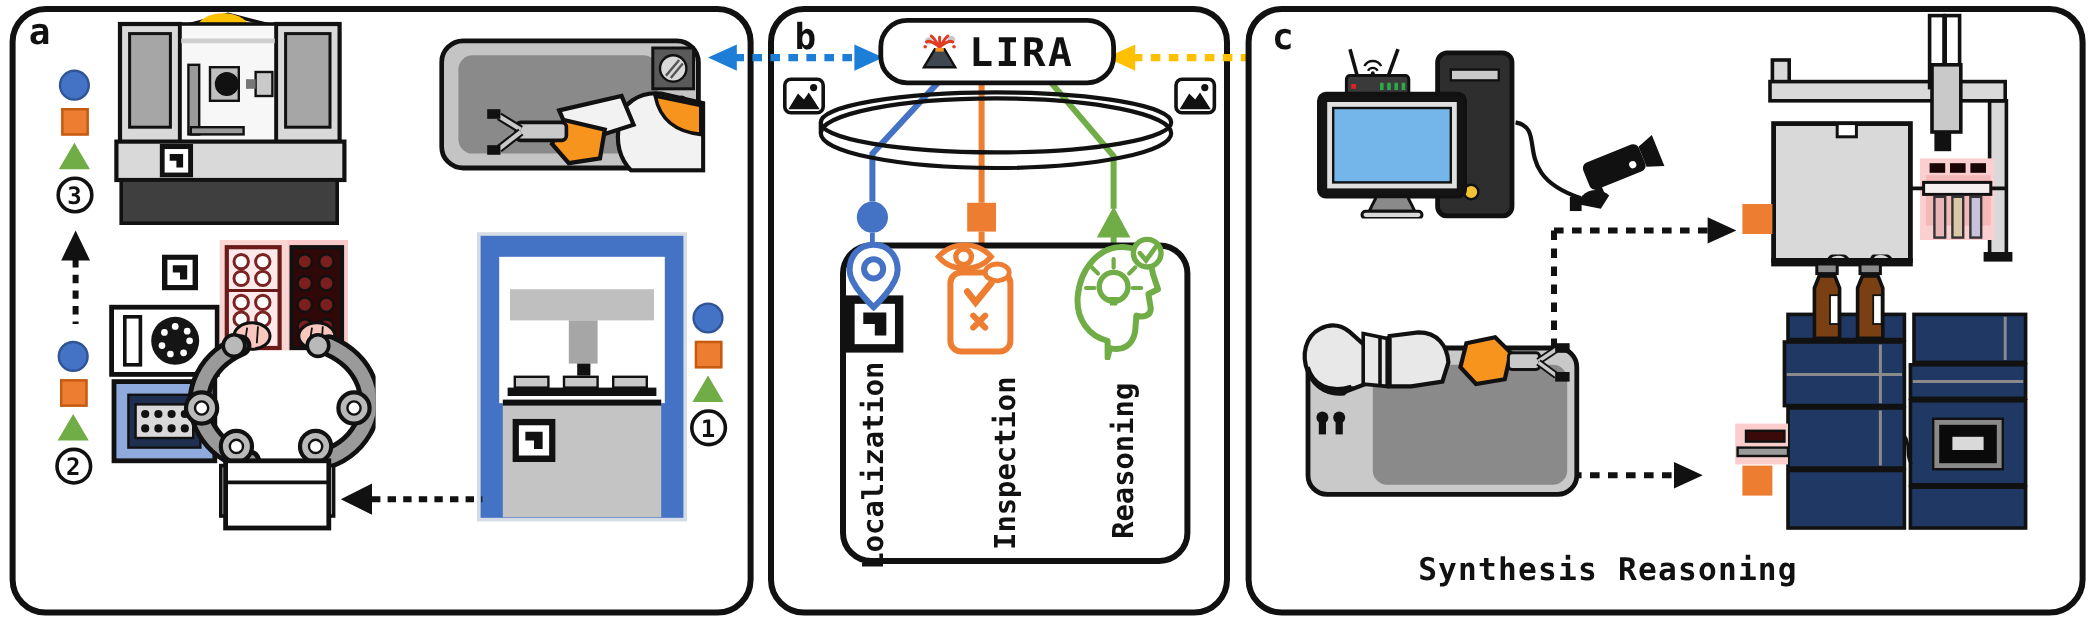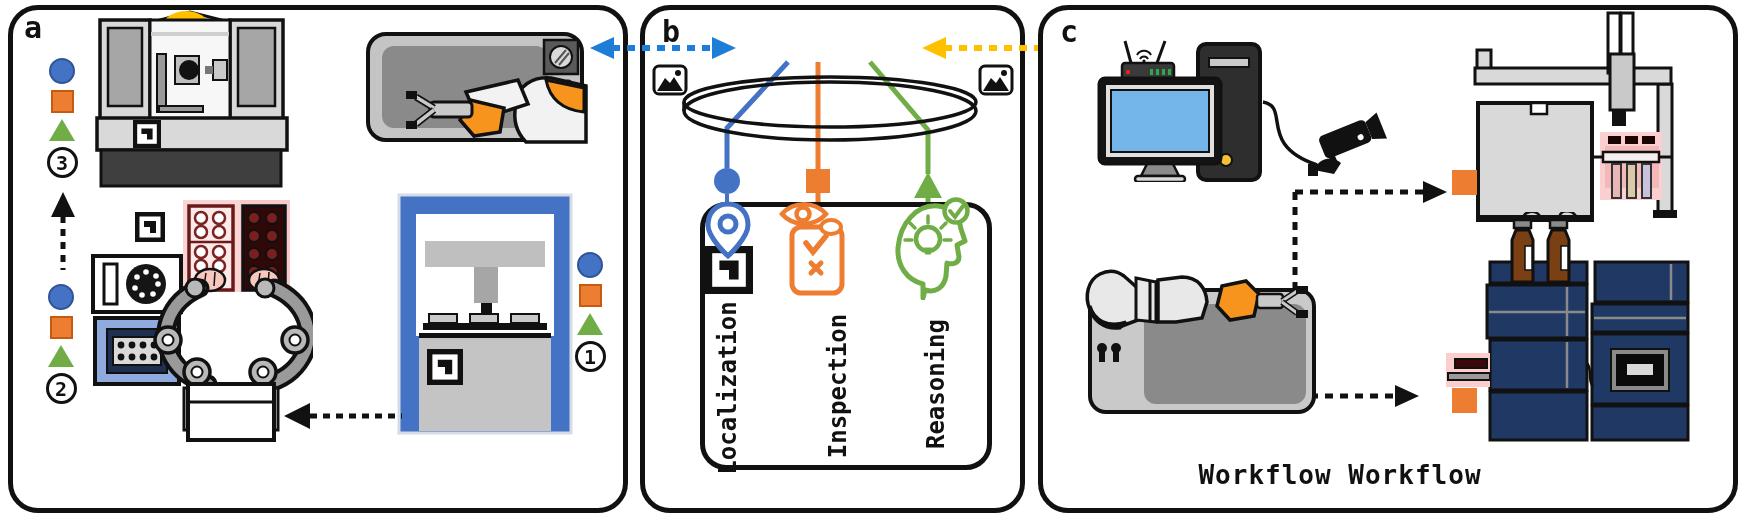--- a/index.html
+++ b/index.html
@@ -252,20 +252,38 @@
     <circle cx="82" cy="171" r="13" fill="#4472C4"></circle>
     <rect x="161" y="159" width="24" height="24" fill="#ED7D31"></rect>
     <polygon points="283,162 269,188 297,188" fill="#70AD47"></polygon>
     <g fill="none" stroke="#111" stroke-width="3.5">
       <ellipse cx="185" cy="92" rx="146" ry="25"></ellipse>
       <ellipse cx="185" cy="101" rx="146" ry="29"></ellipse>
       <line x1="39" y1="92" x2="39" y2="101"></line>
     </g>
   </svg>
 
+  <div class="lira-box" style="left:732px;top:15px;width:190px;height:48px;">
+    <svg width="32" height="30" viewBox="0 0 32 30">
+      <circle cx="7" cy="6" r="3" fill="#C9C9C9"></circle>
+        <circle cx="26" cy="5" r="3" fill="#C9C9C9"></circle>
+      <g stroke="#E23B24" stroke-width="2.4" stroke-linecap="round" fill="none">
+        <path d="M16,12 V3"></path>
+          <path d="M16,11 C11,8 8,5 5,7"></path>
+          <path d="M16,11 C21,8 24,5 27,7"></path>
+        <path d="M16,12 C13,7 12,4 9,2"></path>
+          <path d="M16,12 C19,7 20,4 23,2"></path>
+      </g>
+      <circle cx="4" cy="11" r="1.5" fill="#E23B24"></circle>
+        <circle cx="28" cy="11" r="1.5" fill="#E23B24"></circle>
+      <path d="M3,28 L12,13 L20,13 L29,28 Z" fill="#3F4850" stroke="#111" stroke-width="2"></path>
+      <rect x="12.5" y="12" width="7" height="3" fill="#F7941E"></rect>
+    </svg>
+    <span class="lira-text">LIRA</span>
+  </div>
 
   <div class="inner-box" style="left:700px;top:202px;width:282px;height:258px;"></div>
 
   <svg class="abs" style="left:702px;top:200px;" width="52" height="96" viewBox="0 0 52 96">
     <use href="#aruco" x="3" y="46" width="48" height="48"></use>
     <path d="M26,4 C14,4 6,13 6,25 C6,38 26,56 26,56 C26,56 46,38 46,25 C46,13 38,4 26,4 Z" fill="#fff" stroke="#4472C4" stroke-width="5"></path>
     <circle cx="26" cy="24" r="8" fill="#fff" stroke="#4472C4" stroke-width="5"></circle>
   </svg>
 
   <svg class="abs" style="left:778px;top:197px;" width="80" height="103" viewBox="0 0 80 103">
@@ -428,15 +446,15 @@
     <path d="M202,38 L217,49" stroke="#111" stroke-width="6"></path>
       <path d="M202,38 L217,49" stroke="#C9C9C9" stroke-width="3"></path>
     <rect x="216" y="22" width="12" height="8" fill="#111"></rect>
     <rect x="216" y="46" width="12" height="8" fill="#111"></rect>
     <circle cx="22" cy="84" r="5" fill="#111"></circle>
       <rect x="19" y="87" width="6" height="11" fill="#111"></rect>
     <circle cx="36" cy="84" r="5" fill="#111"></circle>
       <rect x="33" y="87" width="6" height="11" fill="#111"></rect>
   </svg>
 
-  <div class="caption" style="left:1040px;top:460px;width:600px;">Workflow Workflow</div>
+  <div class="caption" style="left:1040px;top:460px;width:600px;">Synthesis Reasoning</div>
 
 </div>
 
 </body></html>

